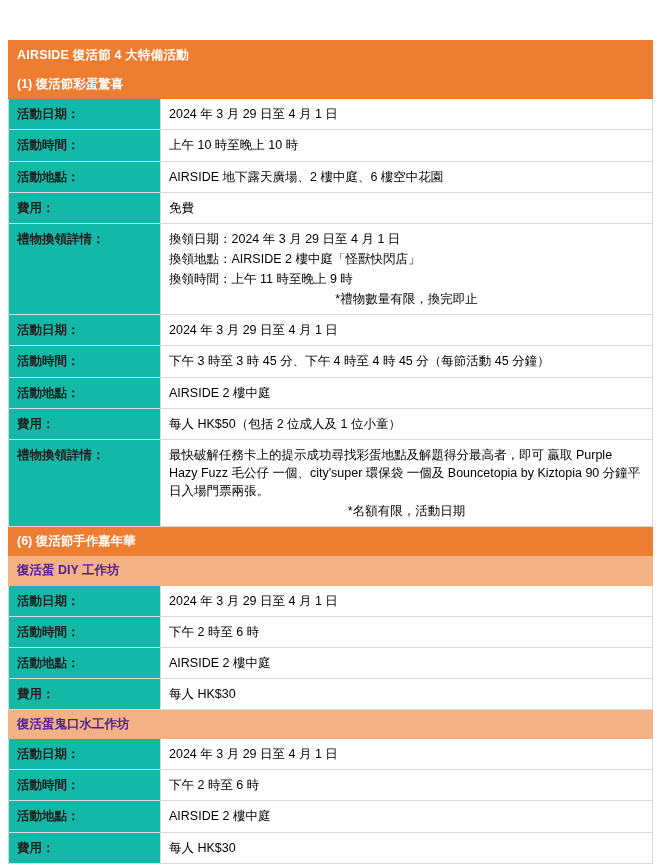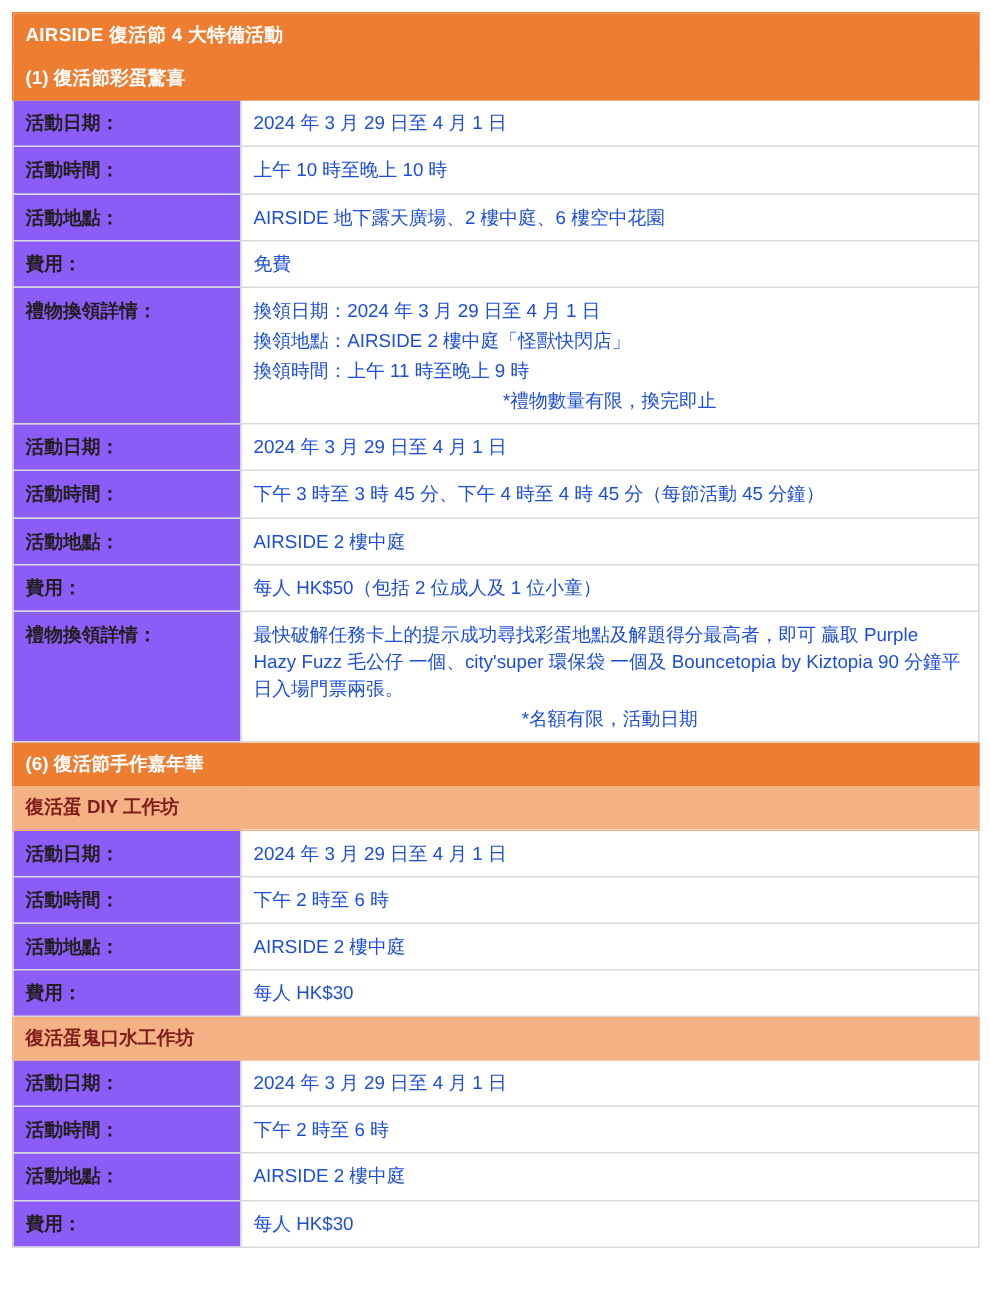--- a/index.html
+++ b/index.html
@@ -10,20 +10,21 @@
   body {
     width: 660px;
     height: 866px;
     font-family: "Liberation Sans", sans-serif;
     color: #231f20;
   }
   .doc {
     width: 580px;
     box-sizing: border-box;
     padding: 8px 8px 0 8px;
+    margin-top: 32px;
   }
   table.tbl {
     border-collapse: collapse;
     width: 644px;
     table-layout: fixed;
   }
   table.tbl td {
     border: 1px solid #d9d9d9;
     vertical-align: top;
     padding: 6px 8px 6px 8px;
@@ -45,34 +46,34 @@
     background: #ed7d31;
     color: #ffffff;
     font-weight: bold;
     font-size: 12.5px;
     border: 1px solid #ed7d31;
     padding: 5px 8px;
   }
   
   tr.subsection-row td {
     background: #f4b183;
-    color: #7f1d1d;
+    color: #4c1d95;
     font-weight: bold;
     font-size: 12.5px;
     border: 1px solid #f4b183;
     padding: 5px 8px;
   }
   td.label {
     width: 152px;
     font-weight: bold;
     color: #231f20;
-    background: #8b5cf6;
+    background: #14b8a6;
   }
   td.value {
-    color: #1d4ed8;
+    color: #000000;
     background: #ffffff;
   }
   td.value p {
     margin: 0 0 2px 0;
   }
   td.value p:last-child {
     margin-bottom: 0;
     text-align: center;
   }
 </style>

